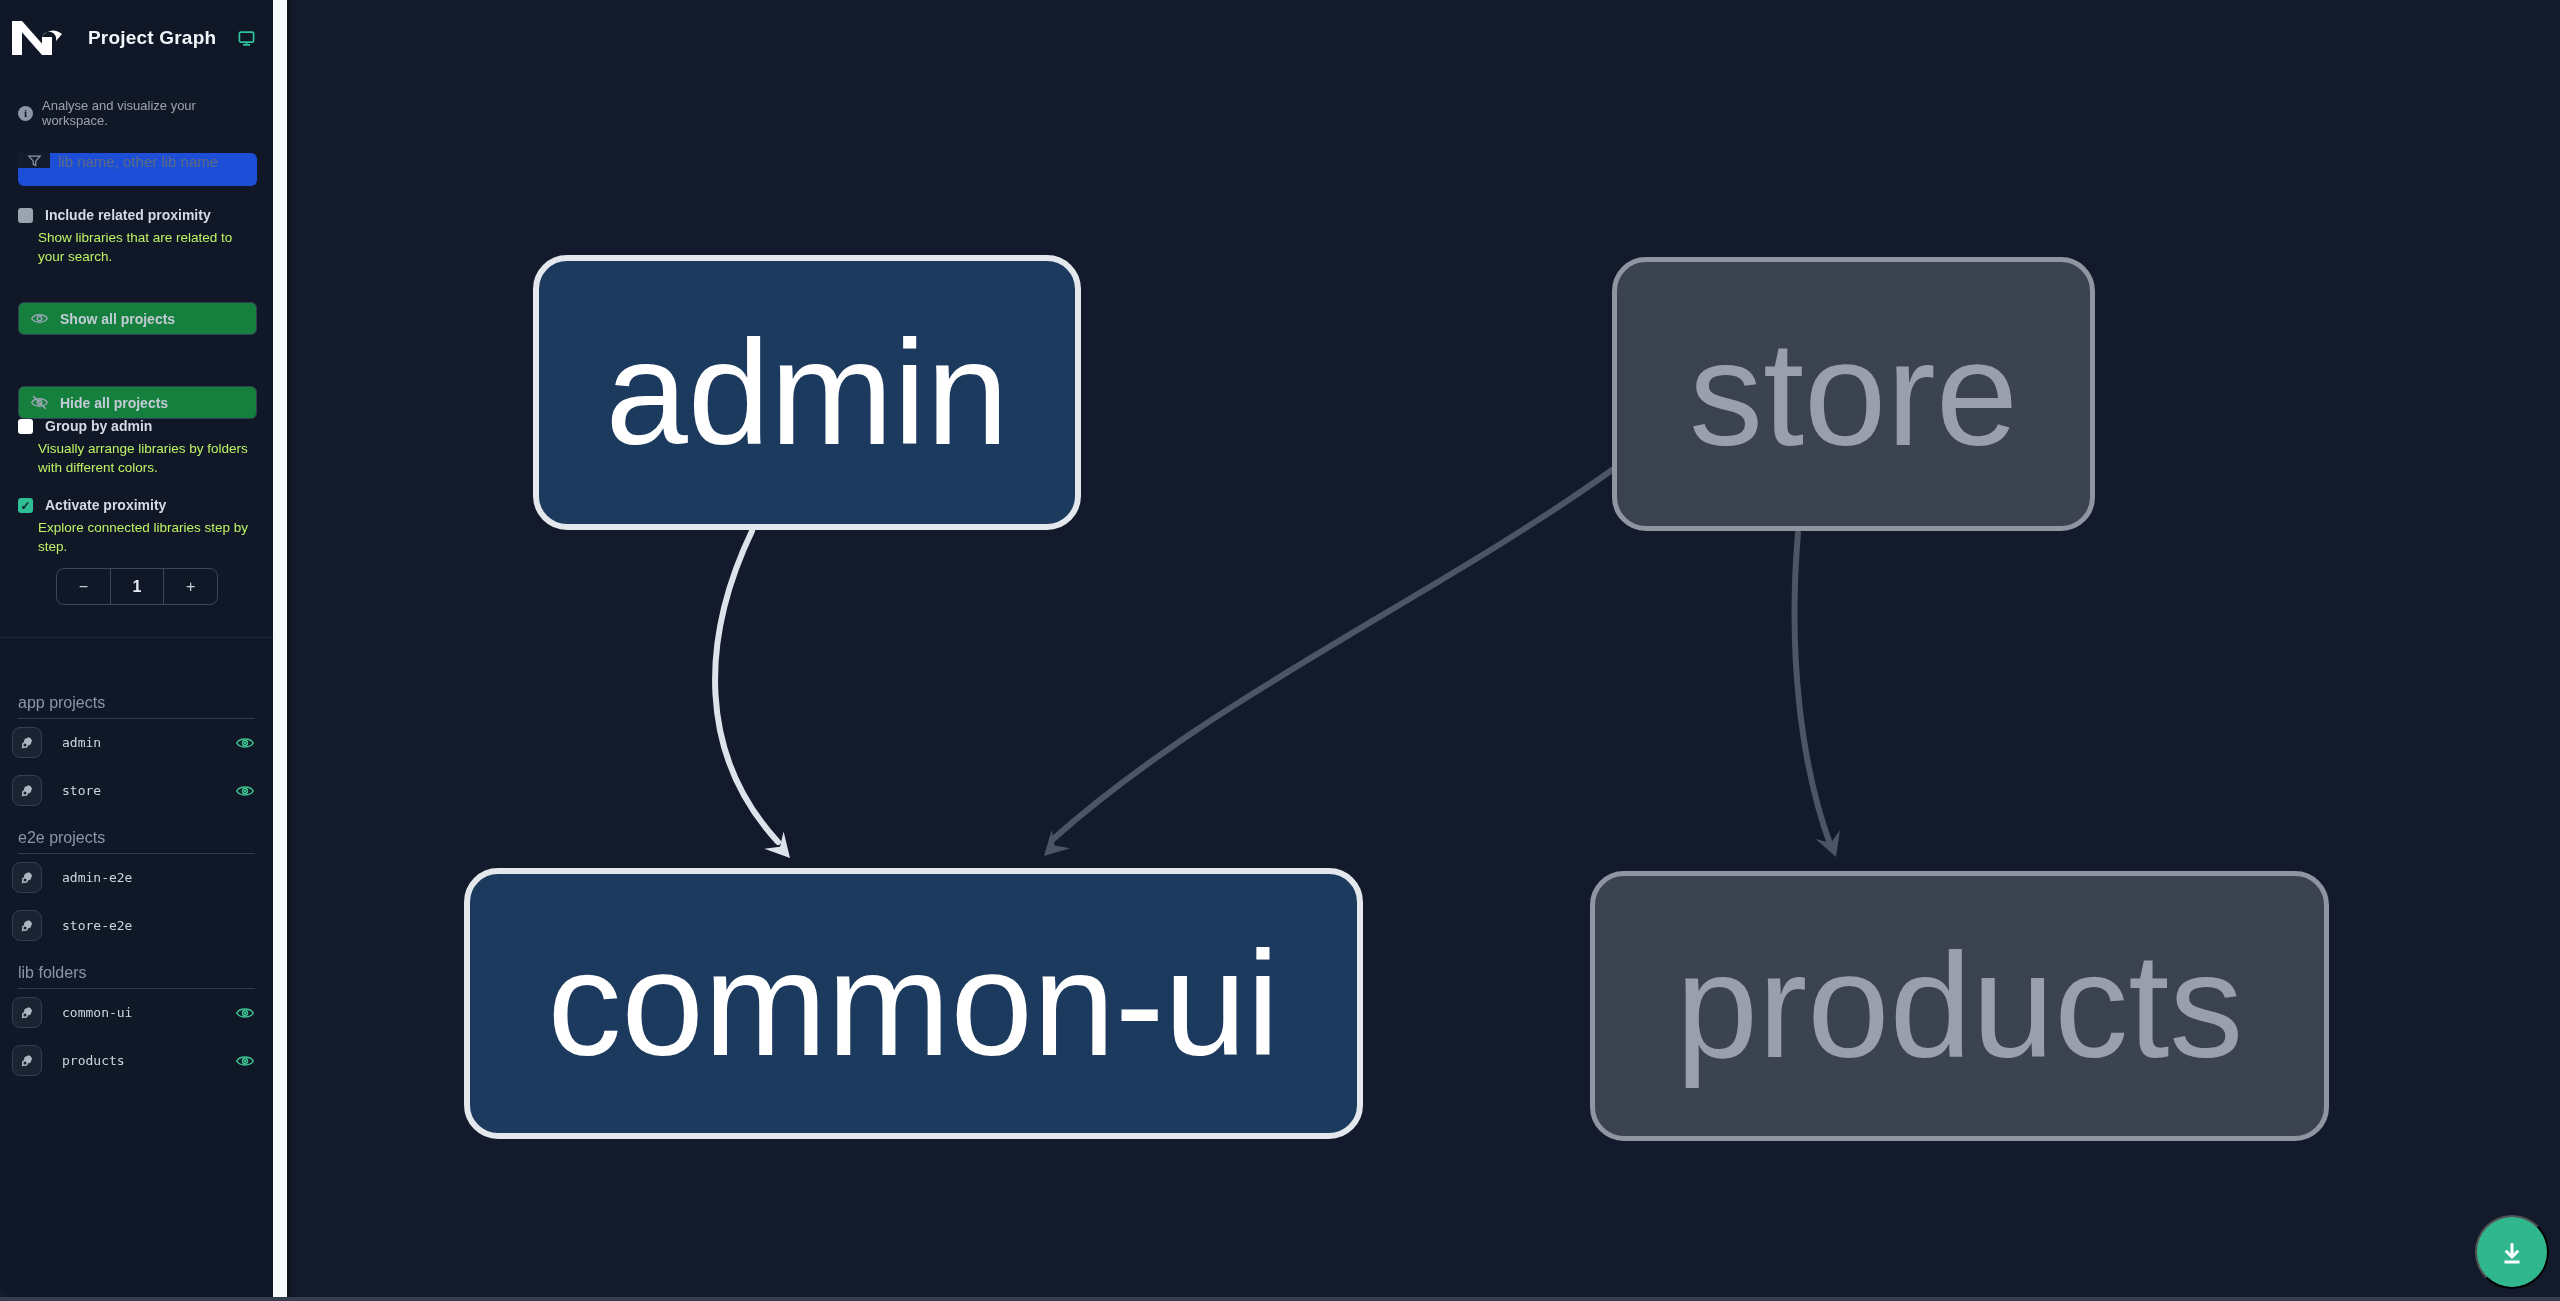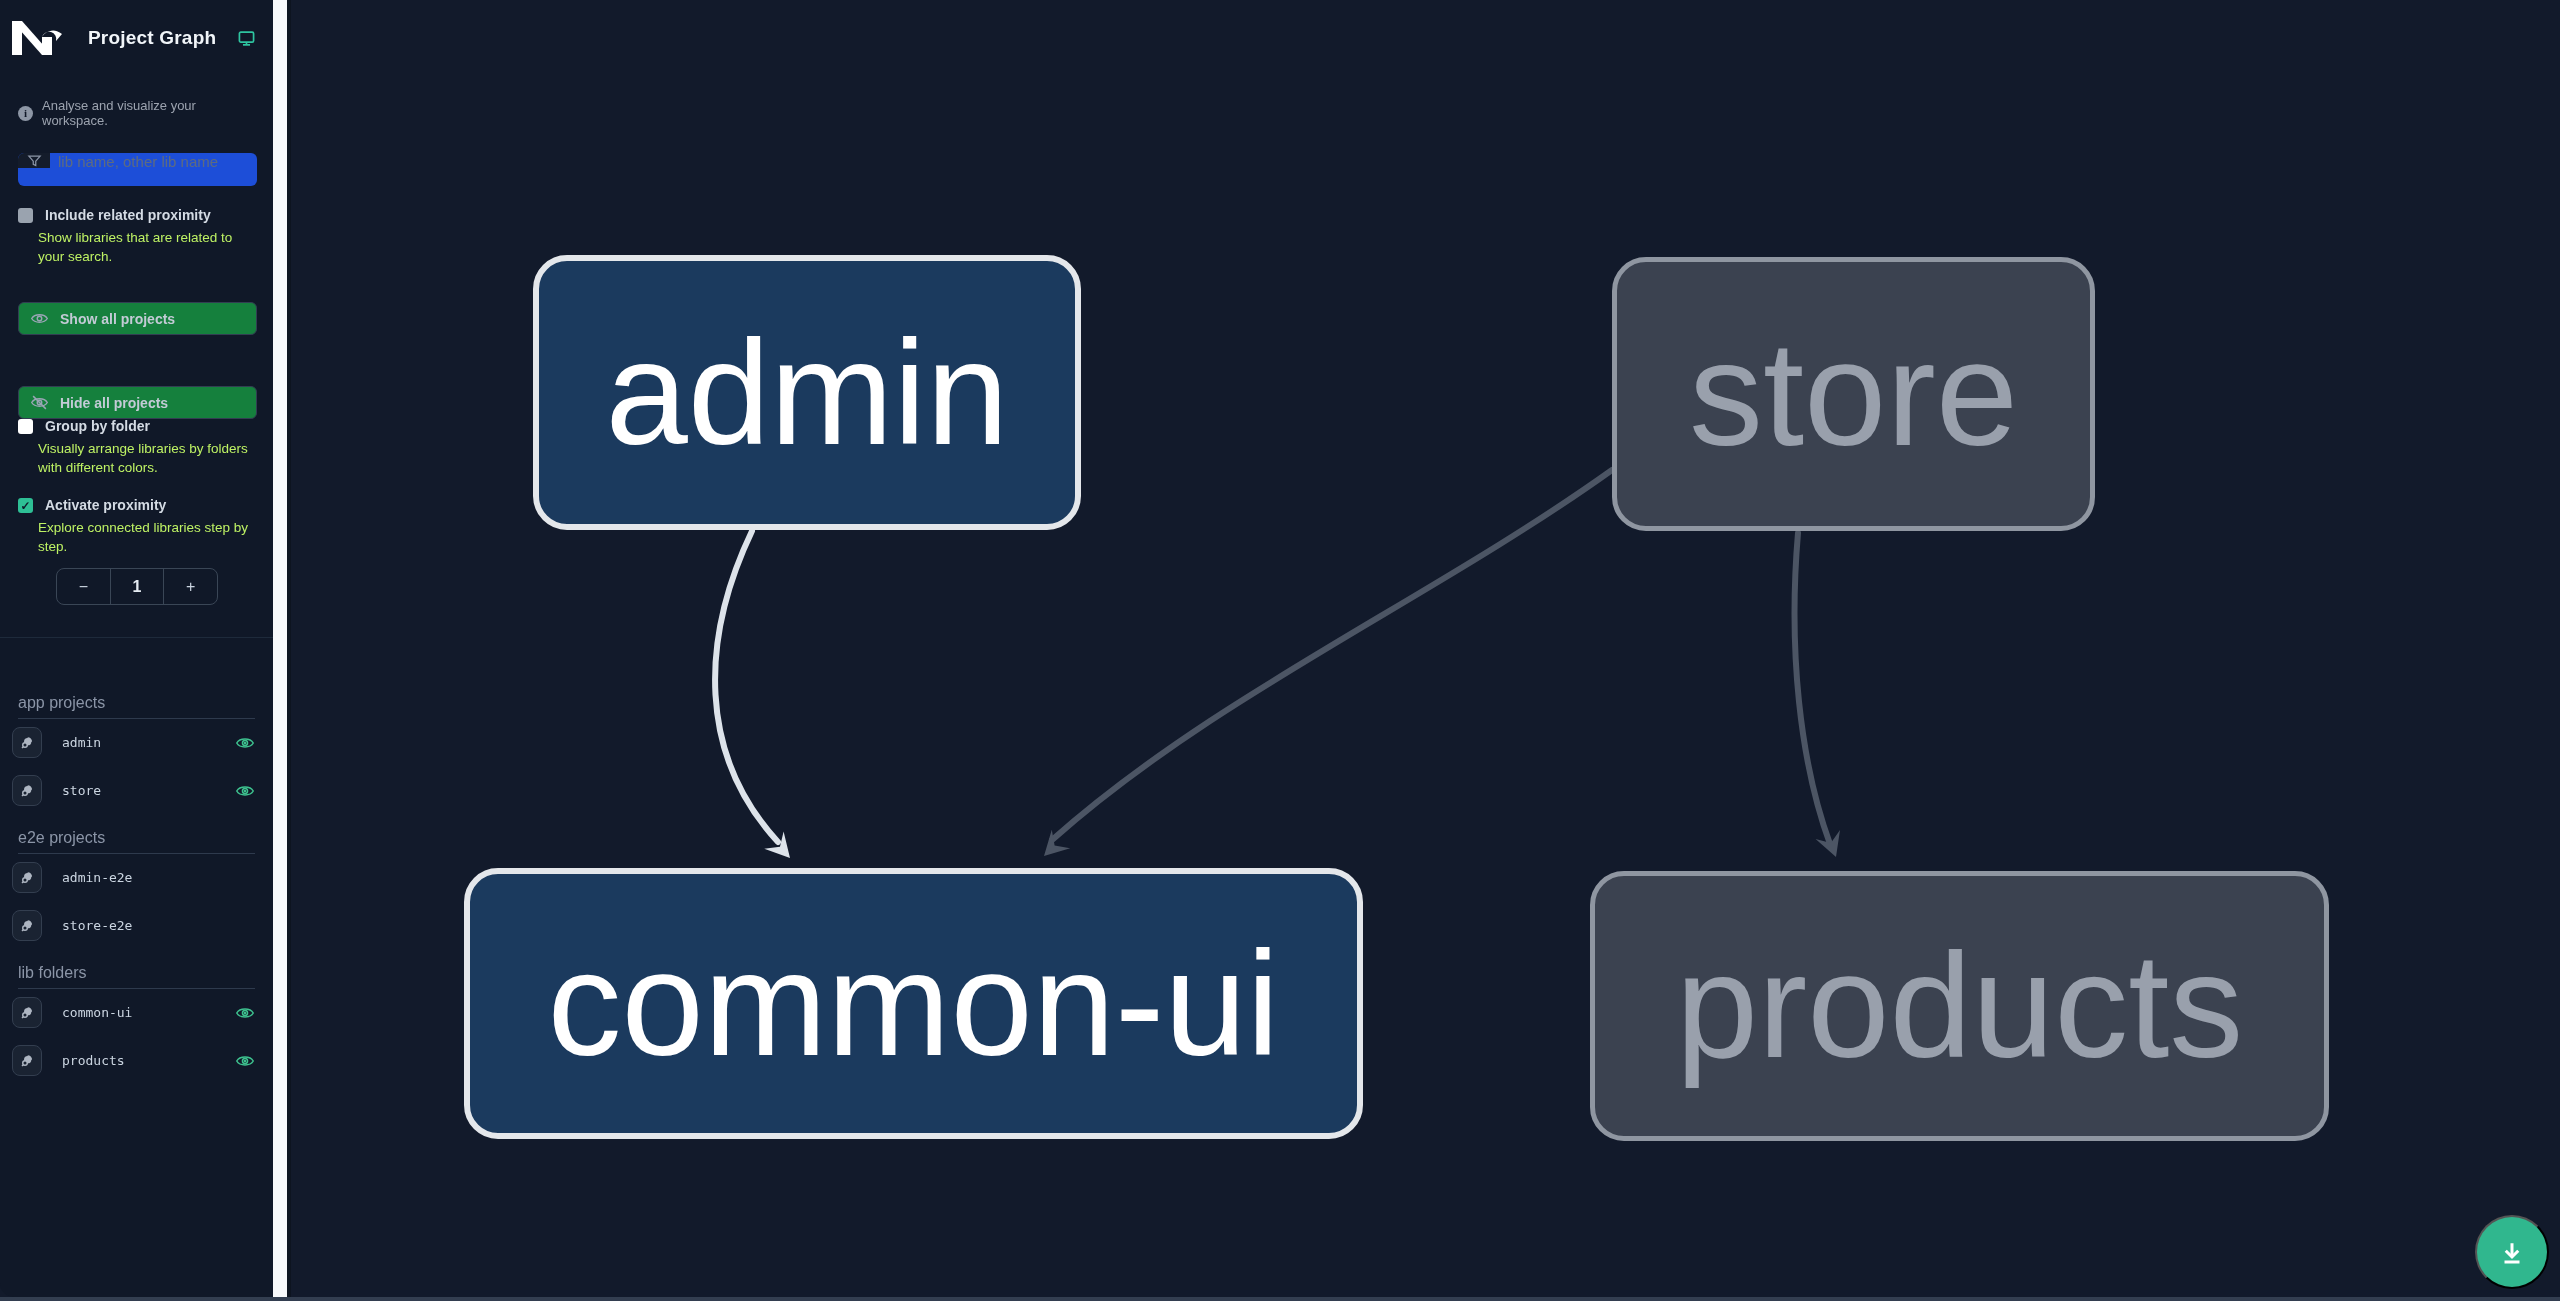--- a/index.html
+++ b/index.html
@@ -150,21 +150,21 @@
       <svg width="17" height="17" viewBox="0 0 24 24" fill="none" stroke="#9aa5b5" stroke-width="2">
         <path d="M1 12 C5 5,19 5,23 12 C19 19,5 19,1 12 z"></path>
           <circle cx="12" cy="12" r="3.2"></circle>
           <line x1="3" y1="3" x2="21" y2="21" stroke="#9aa5b5"></line>
       </svg>
       <span>Hide all projects</span>
     </button>
 
     <div class="opt-row" style="top:417px;">
       <span class="cb white" id="cb-group"></span>
-      <div class="opt-label">Group by folder</div>
+      <div class="opt-label">Group by admin</div>
       <div class="opt-desc">Visually arrange libraries by folders with different colors.</div>
     </div>
 
     <div class="opt-row" style="top:496px;">
       <span class="cb checked" id="cb-prox">✓</span>
       <div class="opt-label">Activate proximity</div>
       <div class="opt-desc">Explore connected libraries step by step.</div>
     </div>
 
     <div class="stepper">

